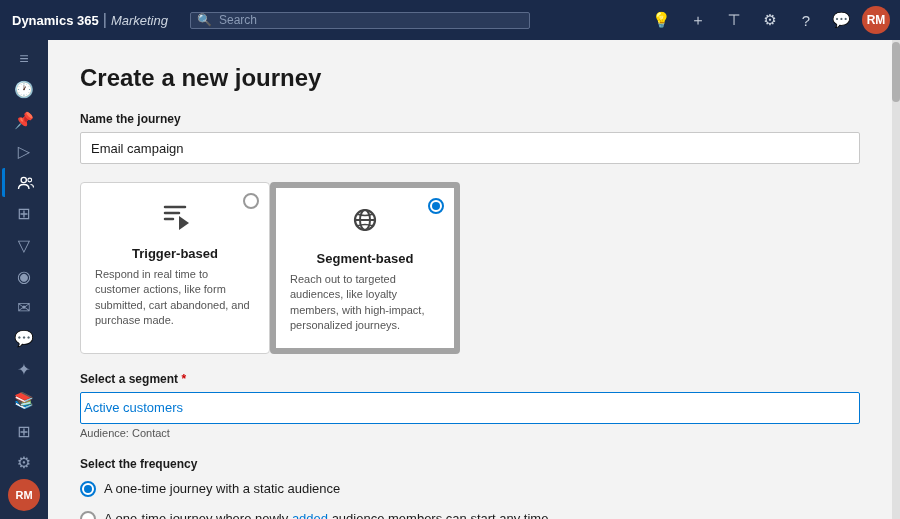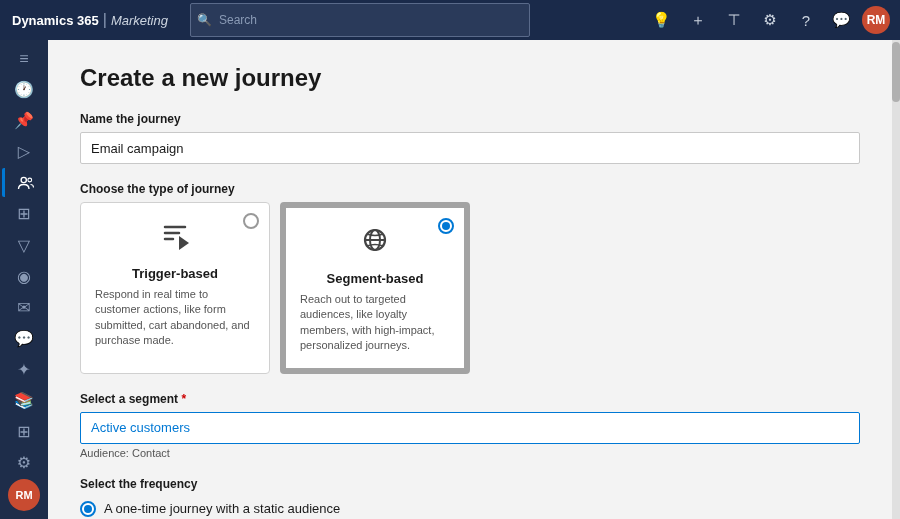--- a/index.html
+++ b/index.html
@@ -34,21 +34,21 @@
       font-style: italic;
     }
     .search-bar {
       flex: 1;
       margin: 0 10px;
       max-width: 340px;
       position: relative;
     }
     .search-bar input {
       width: 100%;
-      height: 34px;
+      height: 17px;
       border: 1px solid #5a6a8a;
       background: #2a3a5a;
       color: #cdd5e0;
       padding: 0 8px 0 28px;
       border-radius: 2px;
       font-size: 12px;
       outline: none;
     }
     .search-bar input::placeholder { color: #8a9ab5; }
     .search-bar .search-icon-wrap {
@@ -197,21 +197,20 @@
       padding: 8px 10px;
       border-radius: 2px;
       font-size: 13px;
       color: #1a1a1a;
       outline: none;
     }
 
     
     .journey-cards {
       display: flex;
-      gap: 10px;
     }
     .journey-card {
       flex: 1;
       border: 1px solid #d0d0d0;
       border-radius: 4px;
       padding: 14px;
       background: white;
       cursor: pointer;
       position: relative;
       max-width: 190px;
@@ -264,21 +263,21 @@
 
     
     .segment-input-wrap {
       position: relative;
     }
     .segment-input {
       width: 100%;
       height: 32px;
       border: 1px solid #0078d4;
       background: white;
-      padding: 0 10px;
+      padding: 0 3px;
       border-radius: 2px;
       font-size: 13px;
       color: #0078d4;
       outline: none;
     }
     .segment-audience {
       text-align: left;
       font-size: 11px;
       color: #555;
       margin-top: 3px;
@@ -383,21 +382,20 @@
     <div class="scroll-area">
 
       <div class="page-title">Create a new journey</div>
 
       <div class="form-section">
         <div class="form-label">Name the journey</div>
         <input class="text-input" type="text" value="Email campaign" style="">
       </div>
 
       <div class="form-section">
-        <div class="form-label">Choose the type of journey</div>
         <div class="journey-cards">
 
           <div class="journey-card">
             <div class="journey-card-radio"></div>
             <div class="journey-card-icon">
               <svg width="36" height="36" viewBox="0 0 36 36" fill="none" xmlns="http://www.w3.org/2000/svg">
                 <path d="M8 10 L28 10" stroke="#444" stroke-width="2.5" stroke-linecap="round"></path>
                 <path d="M8 16 L22 16" stroke="#444" stroke-width="2.5" stroke-linecap="round"></path>
                 <path d="M8 22 L16 22" stroke="#444" stroke-width="2.5" stroke-linecap="round"></path>
                 <polygon points="22,19 32,26 22,33" fill="#444"></polygon>

